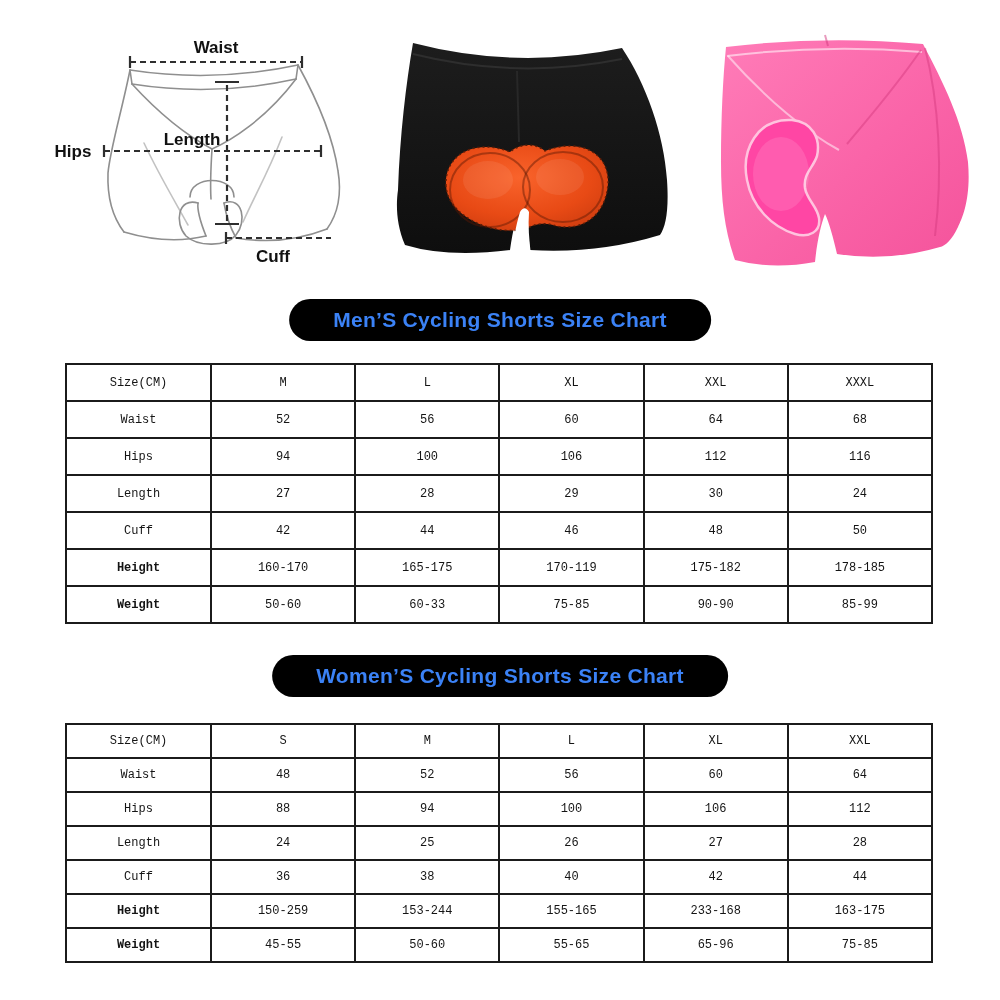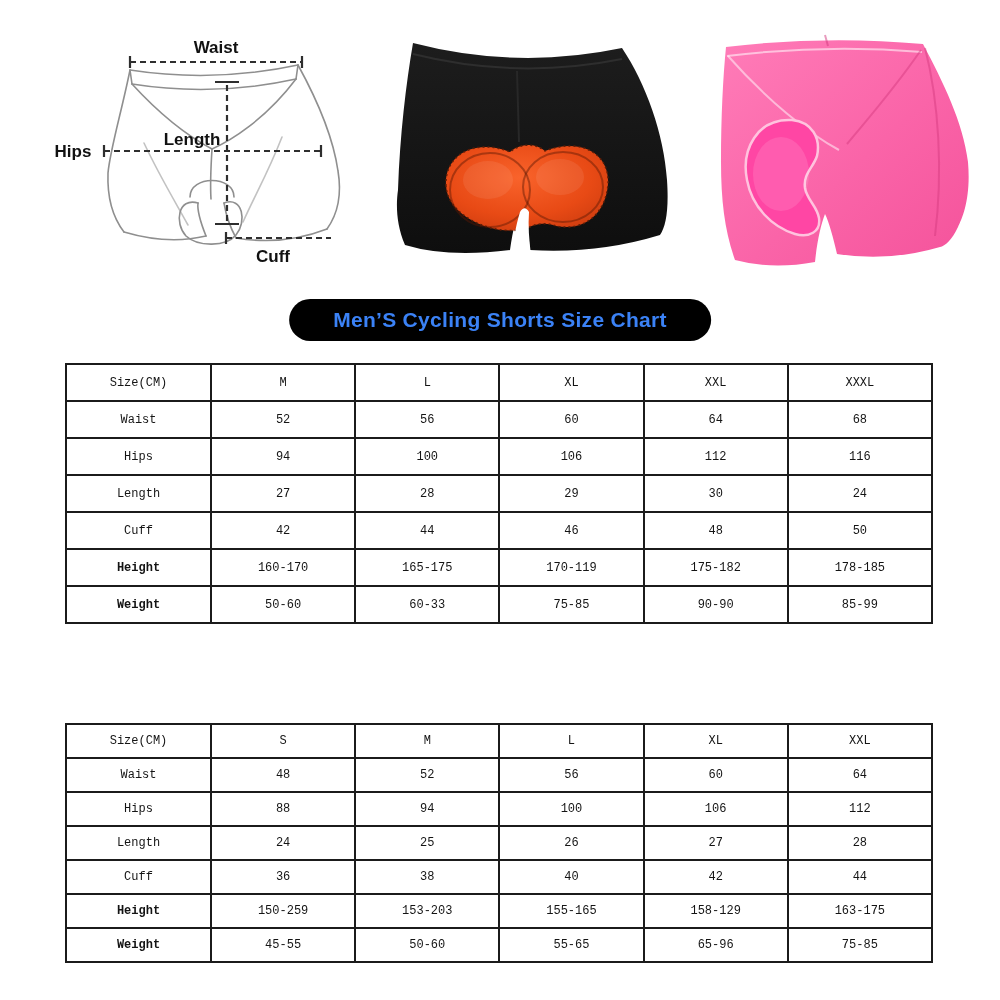--- a/index.html
+++ b/index.html
@@ -206,20 +206,21 @@
             <td>50-60</td>
             <td>60-33</td>
             <td>75-85</td>
             <td>90-90</td>
             <td>85-99</td>
           </tr>
         </tbody>
       </table>
     </div>
 
+  <div class="pill women">Women’S Cycling Shorts Size Chart</div>
   <div class="table-wrap women">
       <table class="size-table">
         <tbody>
           <tr>
             <th>Size(CM)</th>
             <th>S</th>
             <th>M</th>
             <th>L</th>
             <th>XL</th>
             <th>XXL</th>
@@ -252,23 +253,23 @@
             <th>Cuff</th>
             <td>36</td>
             <td>38</td>
             <td>40</td>
             <td>42</td>
             <td>44</td>
           </tr>
           <tr>
             <th class="bold">Height</th>
             <td>150-259</td>
-            <td>153-203</td>
+            <td>153-244</td>
             <td>155-165</td>
-            <td>158-129</td>
+            <td>233-168</td>
             <td>163-175</td>
           </tr>
           <tr>
             <th class="bold">Weight</th>
             <td>45-55</td>
             <td>50-60</td>
             <td>55-65</td>
             <td>65-96</td>
             <td>75-85</td>
           </tr>

